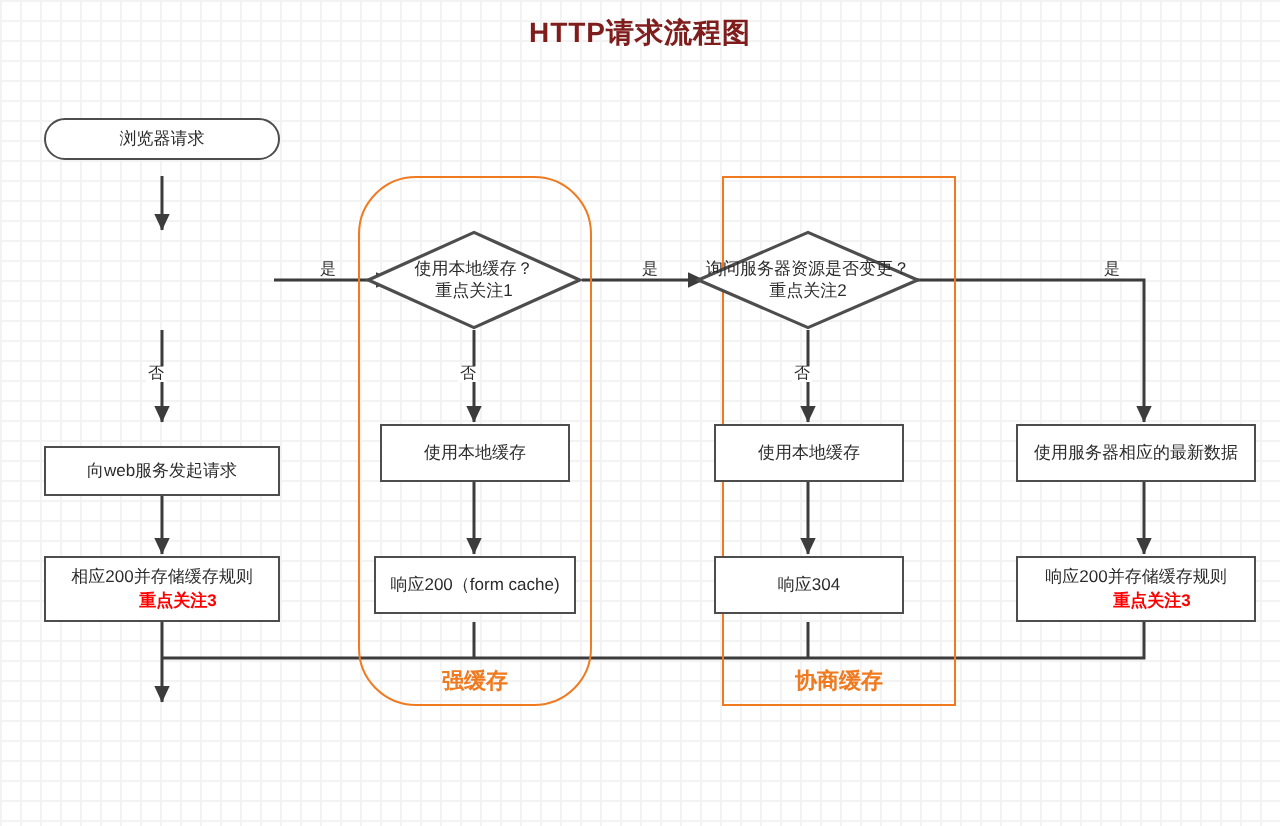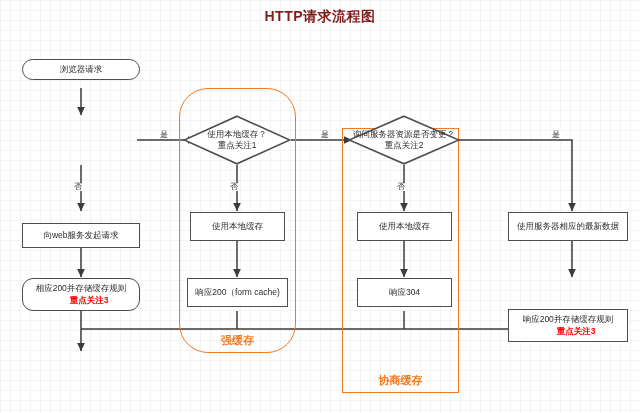--- a/index.html
+++ b/index.html
@@ -110,34 +110,34 @@
 
       <path d="M404,311 L404,329"></path>
 
       <path d="M572,311 L572,329 L81,329"></path>
     </g>
   </svg>
 
   <div class="group" style="left:179px;top:88px;width:117px;height:265px;border-radius:29px;">
     <span class="glabel">强缓存</span>
   </div>
-  <div class="group" style="left:342px;top:88px;width:117px;height:265px;margin-top:40px;">
+  <div class="group" style="left:361px;top:88px;width:117px;height:265px;">
     <span class="glabel">协商缓存</span>
   </div>
 
   <div class="node term" style="left:22px;top:59px;width:118px;height:21px;align-items:center;">
     <span>浏览器请求</span>
   </div>
 
 
   <div class="node" style="left:22px;top:212px;width:118px;height:25px;margin-top:11px;">
     <span>向web服务发起请求</span>
   </div>
 
-  <div class="node" style="left:22px;top:278px;width:118px;height:33px;border-radius:11px;">
+  <div class="node" style="left:22px;top:278px;width:118px;height:33px;">
     <span>相应200并存储缓存规则</span>
     <span class="l2">重点关注3</span>
   </div>
 
 
   <div class="diamond" style="left:183px;top:115px;width:108px;height:50px;">
     <svg class="dshape" viewBox="0 0 108 50" preserveAspectRatio="none">
       <polygon points="54,1.2 106.8,25 54,48.8 1.2,25" fill="#ffffff" stroke="#4d4d4d" stroke-width="1.6"></polygon>
     </svg>
     <span class="dtxt">使用本地缓存？</span>
@@ -165,21 +165,21 @@
   </div>
 
   <div class="node" style="left:357px;top:278px;width:95px;height:29px;">
     <span>响应304</span>
   </div>
 
   <div class="node" style="left:508px;top:212px;width:120px;height:29px;">
     <span>使用服务器相应的最新数据</span>
   </div>
 
-  <div class="node" style="left:508px;top:278px;width:120px;height:33px;margin-top:31px;">
+  <div class="node" style="left:508px;top:278px;width:120px;height:33px;">
     <span>响应200并存储缓存规则</span>
     <span class="l2">重点关注3</span>
   </div>
 
   <div class="edgelabel" style="left:159px;top:131px;">是</div>
   <div class="edgelabel" style="left:73px;top:183px;">否</div>
   <div class="edgelabel" style="left:320px;top:131px;">是</div>
   <div class="edgelabel" style="left:229px;top:183px;">否</div>
   <div class="edgelabel" style="left:551px;top:131px;">是</div>
   <div class="edgelabel" style="left:396px;top:183px;">否</div>

